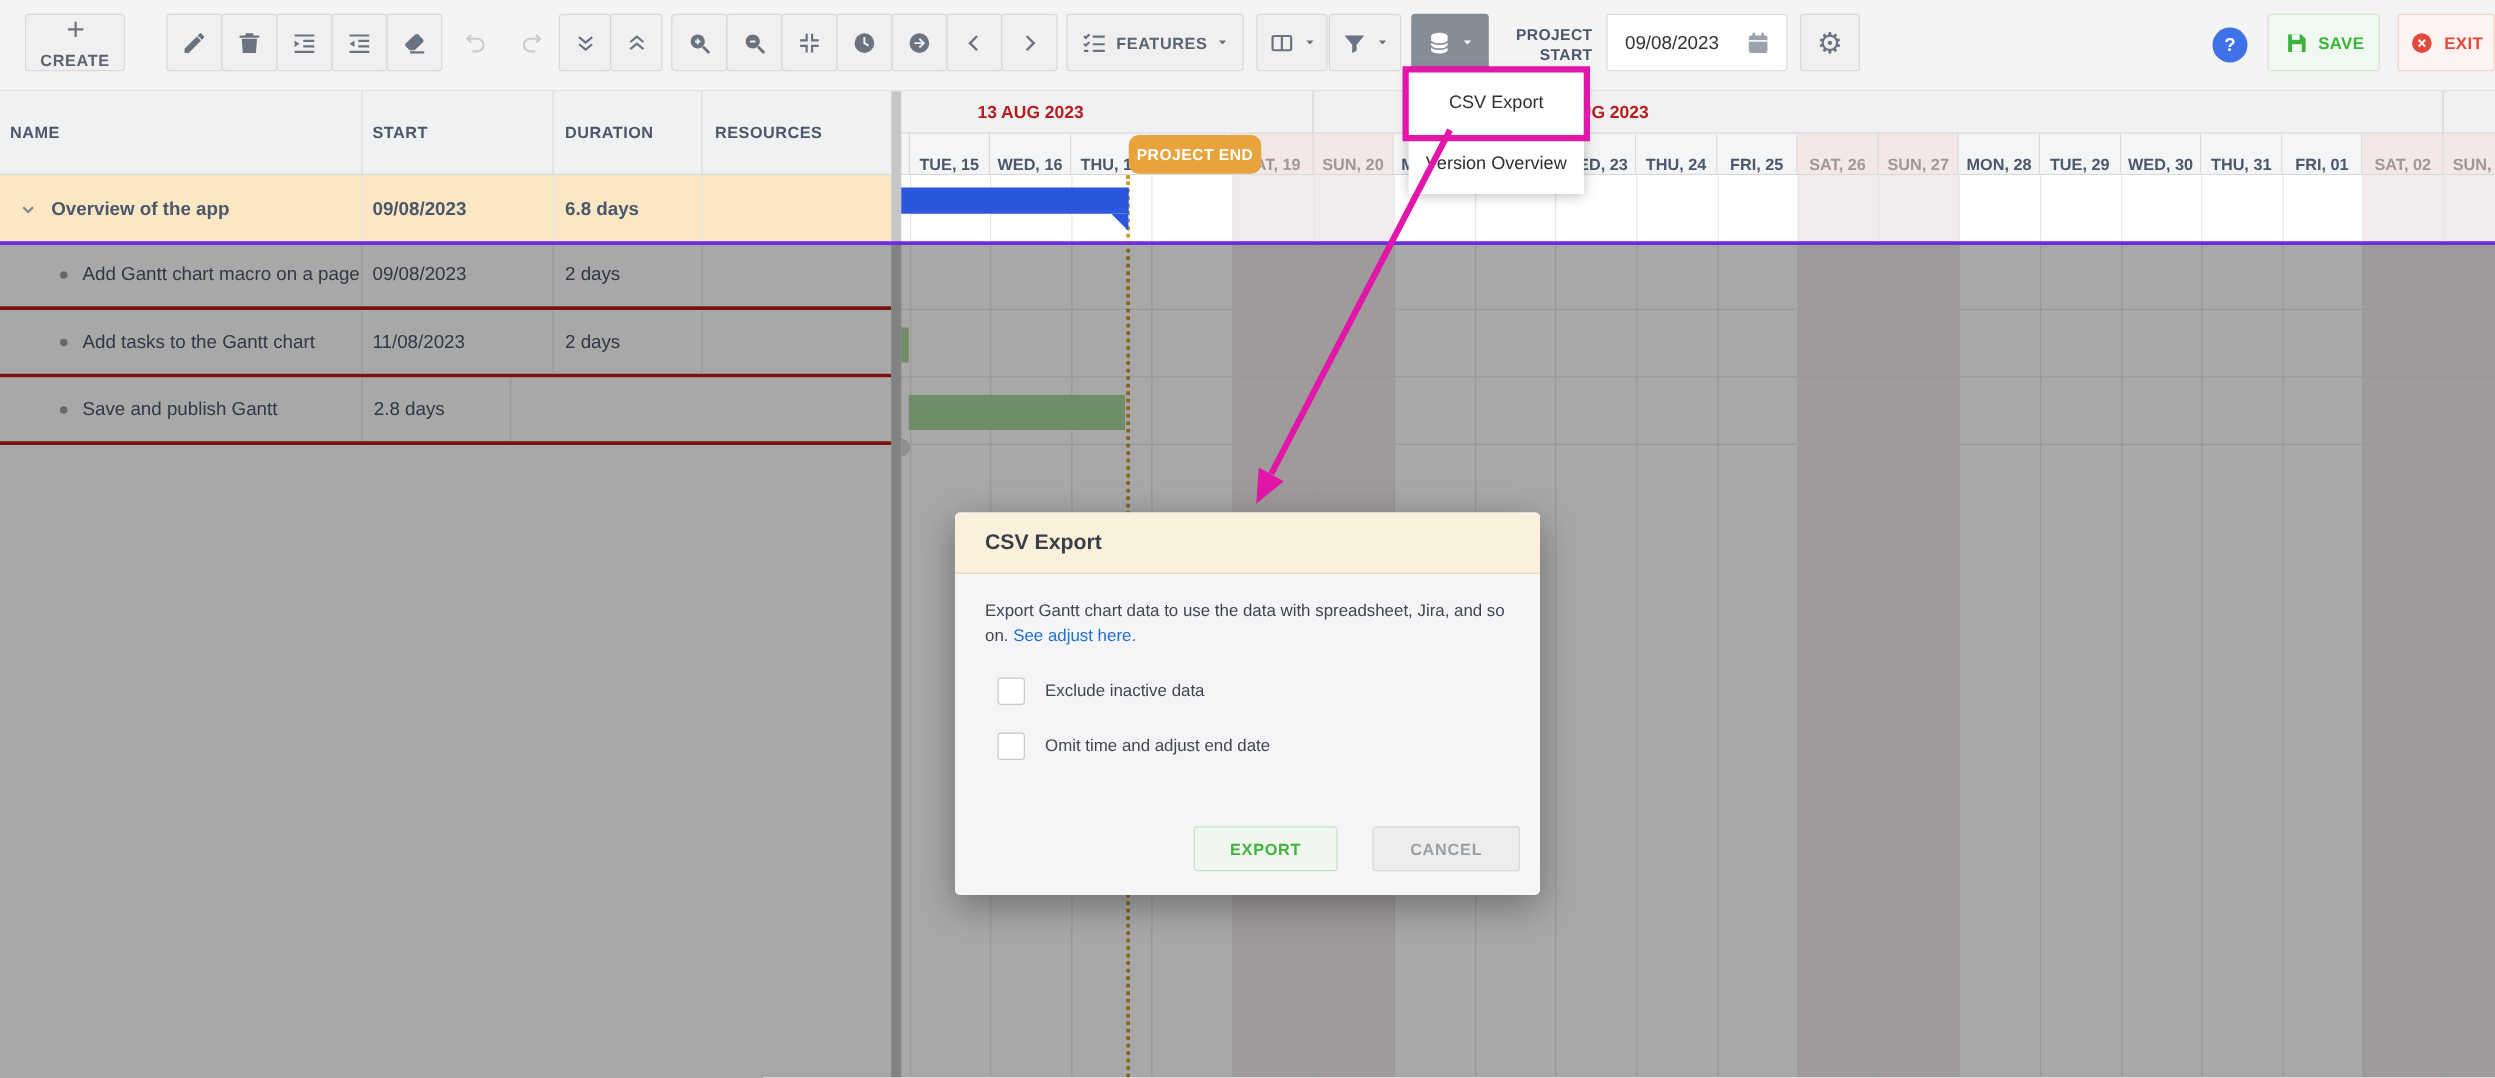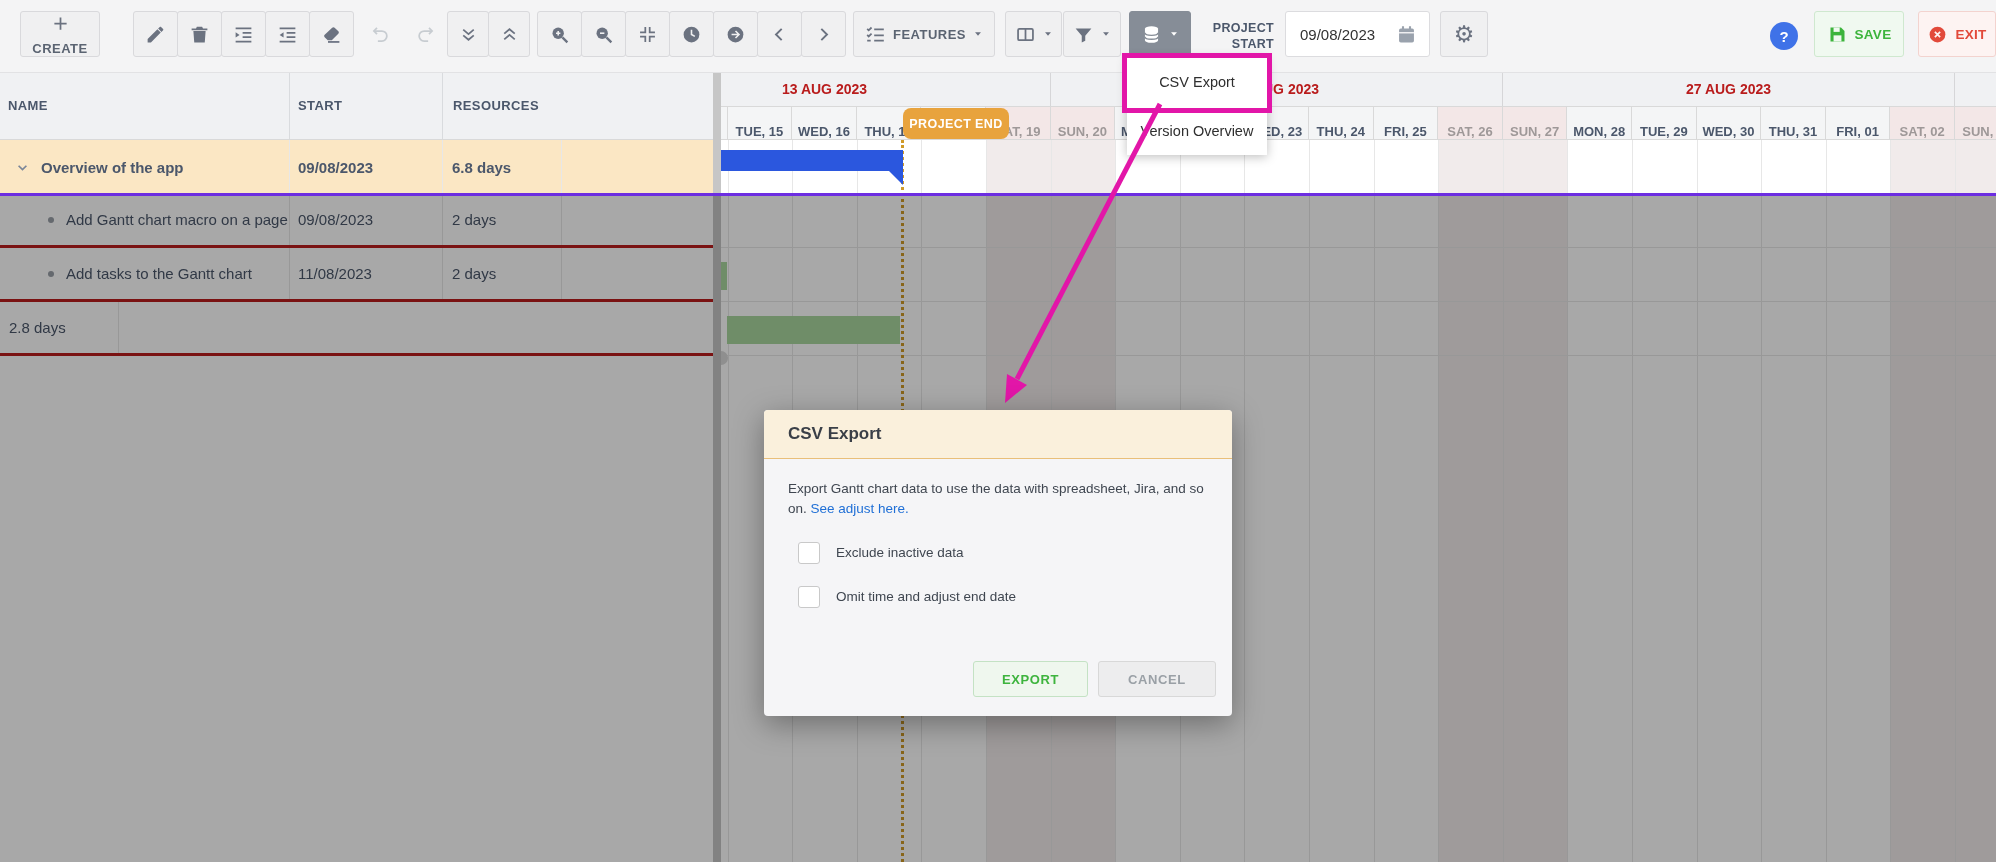--- a/index.html
+++ b/index.html
@@ -77,21 +77,21 @@
   
   #modal{position:absolute;left:764px;top:410px;width:468px;height:306px;background:#f5f5f7;
     border-radius:4px;box-shadow:0 8px 30px rgba(0,0,0,.35);z-index:13;box-sizing:border-box;}
   #modal-header{height:48px;background:#faf0dc;border-bottom:1px solid #e9bf79;border-radius:4px 4px 0 0;
     display:flex;align-items:center;padding-left:24px;font-size:17px;font-weight:bold;color:#3a3f47;}
   #modal-desc{padding:20px 24px 0 24px;font-size:13.5px;color:#3f4650;line-height:1.5;}
   #modal-desc a{color:#1f6fd6;text-decoration:none;}
   .cb-row{display:flex;align-items:center;gap:16px;margin:22px 0 0 34px;}
   .cb-box{width:22px;height:22px;background:#fff;border:1px solid #c9c9c9;border-radius:3px;box-sizing:border-box;flex:none;}
   .cb-label{font-size:13.5px;color:#3f4650;}
-  #modal-actions{position:absolute;right:16px;bottom:19px;display:flex;gap:10px;padding-left:33px;}
+  #modal-actions{position:absolute;right:16px;bottom:19px;display:flex;gap:28px;padding-left:33px;}
   .mbtn{height:36px;box-sizing:border-box;border-radius:3px;display:flex;align-items:center;justify-content:center;
     font-size:13px;font-weight:bold;letter-spacing:.6px;}
   #export-btn{width:115px;background:#eff7ee;border:1px solid #c4e2c4;color:#3eb43e;}
   #cancel-btn{width:118px;background:#ededee;border:1px solid #d8d8d8;color:#9aa0a6;}
 </style>
 </head>
 <body>
 
 <div id="toolbar">
   <div class="tbtn" id="create-btn" style="left:20px;width:80px;flex-direction:column;">
@@ -320,20 +320,21 @@
         <path d="M9 9l6 6M15 9l-6 6" stroke="#fdf3f2" stroke-width="2" fill="none"></path>
       </svg>
     </span>
     <span>EXIT</span>
   </div>
 </div>
 
 <div id="tbl-header">
   <div class="th" style="width:290px;padding-left:8px;">NAME</div>
   <div class="th" style="width:153px;padding-left:8px;">START</div>
+  <div class="th" style="width:119px;padding-left:9px;">DURATION</div>
   <div class="th" style="width:151px;padding-left:10px;border-right:none;">RESOURCES</div>
 </div>
 <div id="tbl-rows">
     <div class="trow hl" style="top: 140px;">
       <div class="td" style="width: 290px;">
         <div class="chev">
           <svg class="ic" viewBox="0 0 24 24" style="width:17px;height:17px;">
             <path d="M6.5 9.5l5.5 5.5 5.5-5.5" stroke="currentColor" stroke-width="2.4" fill="none"></path>
           </svg>
         </div>
@@ -355,30 +356,33 @@
     <div class="trow" style="top: 248px;">
       <div class="td" style="width: 290px;">
         <div class="bullet"></div>
         <div>Add tasks to the Gantt chart</div>
       </div>
       <div class="td" style="width: 153px; padding-left: 8px;">11/08/2023</div>
       <div class="td" style="width: 119px; padding-left: 9px;">2 days</div>
       <div class="td" style="width: 151px; border-right: none;"></div>
     </div>
     <div class="trow" style="top: 302px;">
+      <div class="td" style="width: 290px;">
+        <div class="bullet"></div>
+        <div>Save and publish Gantt</div>
+      </div>
       <div class="td" style="width: 119px; padding-left: 9px;">2.8 days</div>
       <div class="td" style="width: 151px; border-right: none;"></div>
     </div>
   </div>
 <div id="splitter"></div>
 
 <div id="tl-header">
     <div class="tl-week" style="left: -123px; width: 452px;">13 AUG 2023</div>
     <div class="tl-week" style="left: 329px; width: 452px;">20 AUG 2023</div>
-    <div class="tl-week" style="left: 781px; width: 452px;">27 AUG 2023</div>
     <div class="tl-week" style="left: 1233px; width: 42px;"></div>
     <div class="tl-day" style="left: -58px; width: 64.6px;">MON, 14</div>
     <div class="tl-day" style="left: 6.6px; width: 64.6px;">TUE, 15</div>
     <div class="tl-day" style="left: 71.2px; width: 64.6px;">WED, 16</div>
     <div class="tl-day" style="left: 135.8px; width: 64.6px;">THU, 17</div>
     <div class="tl-day" style="left: 200.4px; width: 64.6px;">FRI, 18</div>
     <div class="tl-day weekend" style="left: 265px; width: 64.6px;">SAT, 19</div>
     <div class="tl-day weekend" style="left: 329.6px; width: 64.6px;">SUN, 20</div>
     <div class="tl-day" style="left: 394.2px; width: 64.6px;">MON, 21</div>
     <div class="tl-day" style="left: 458.8px; width: 64.6px;">TUE, 22</div>

